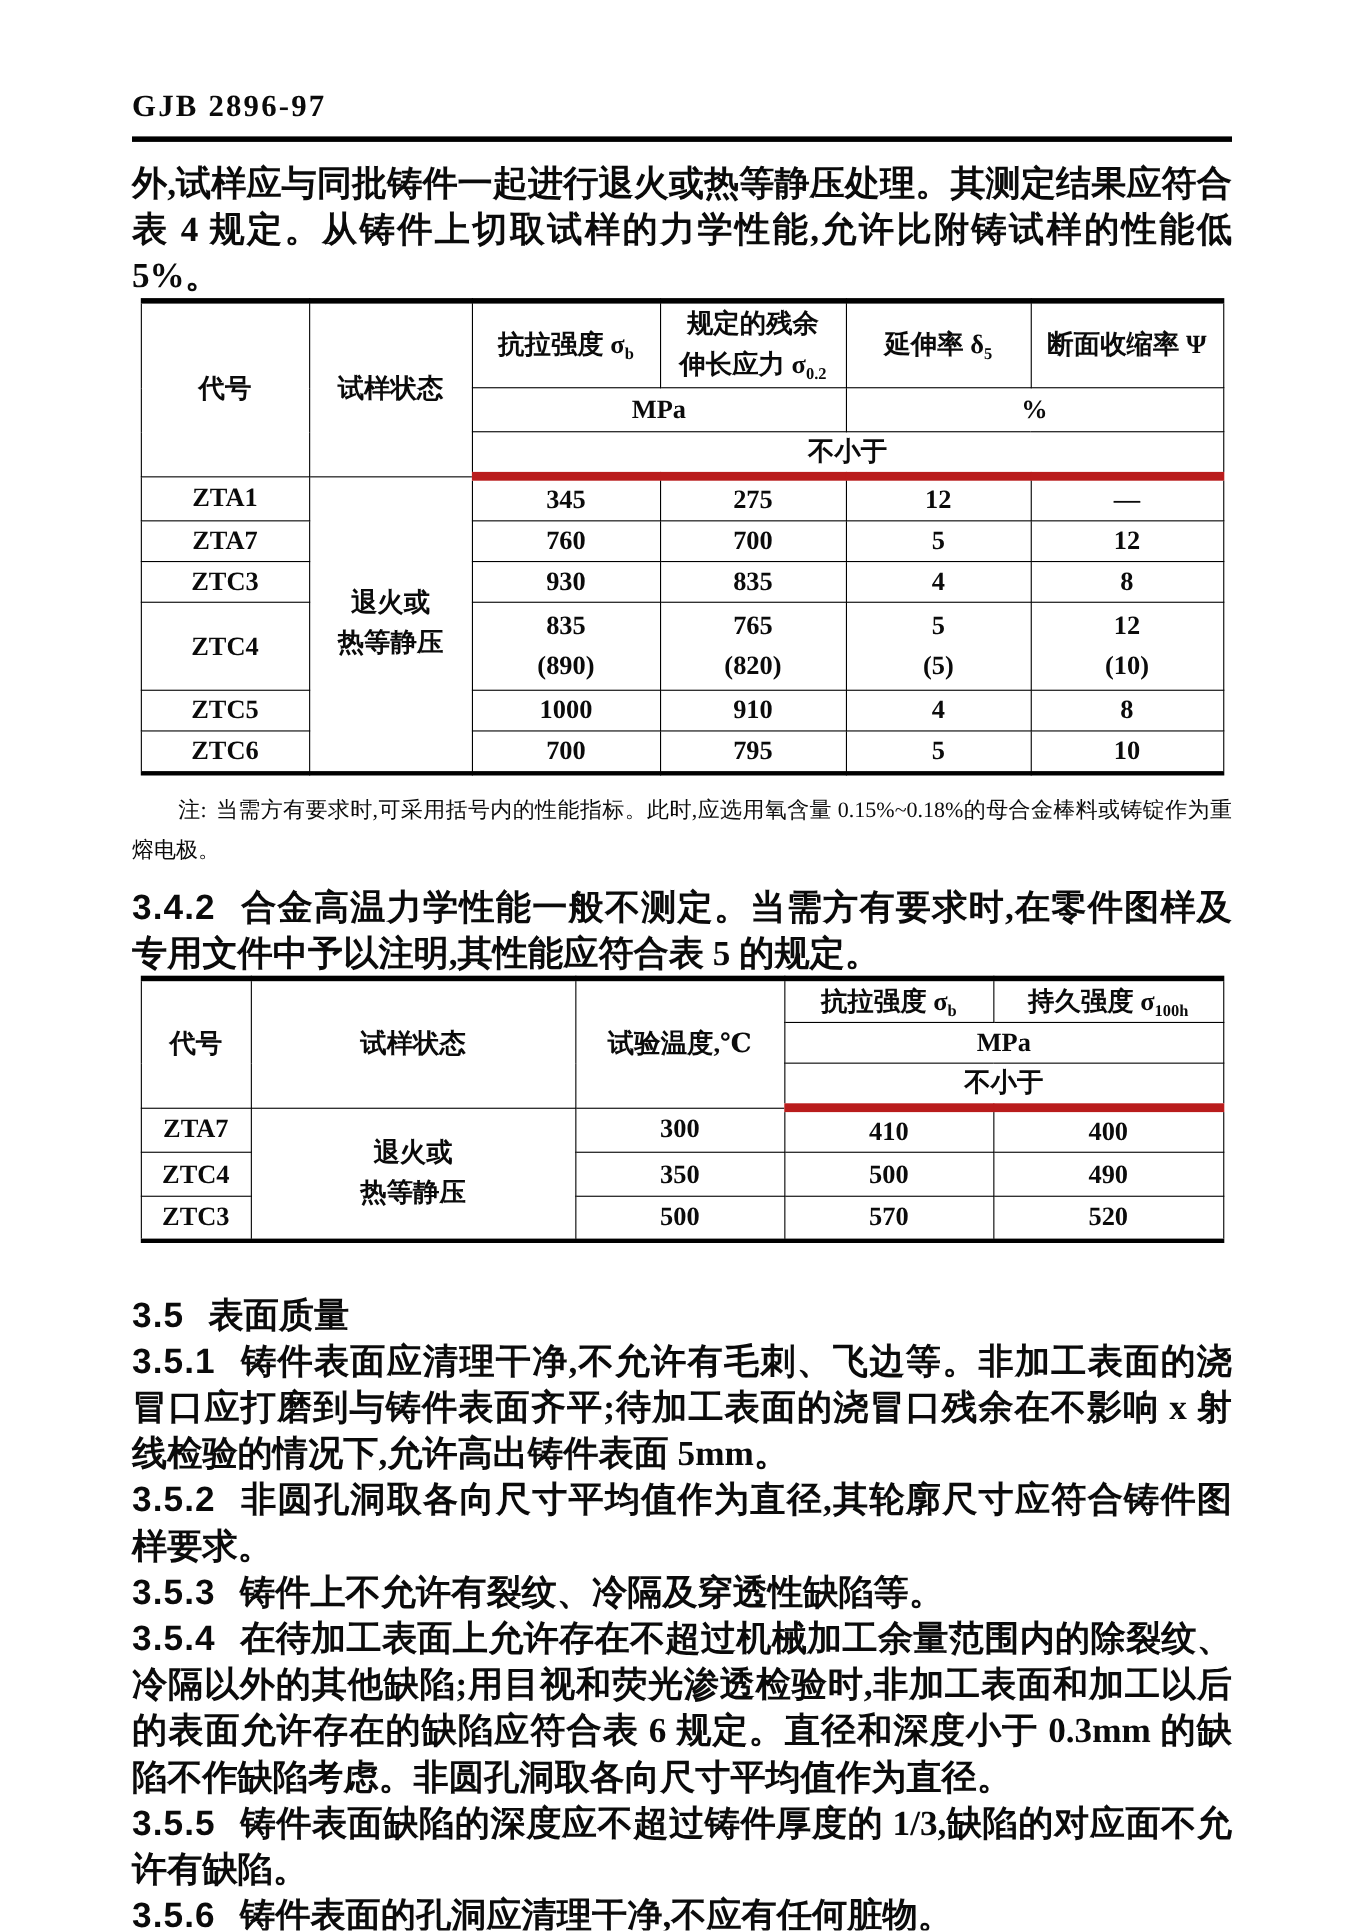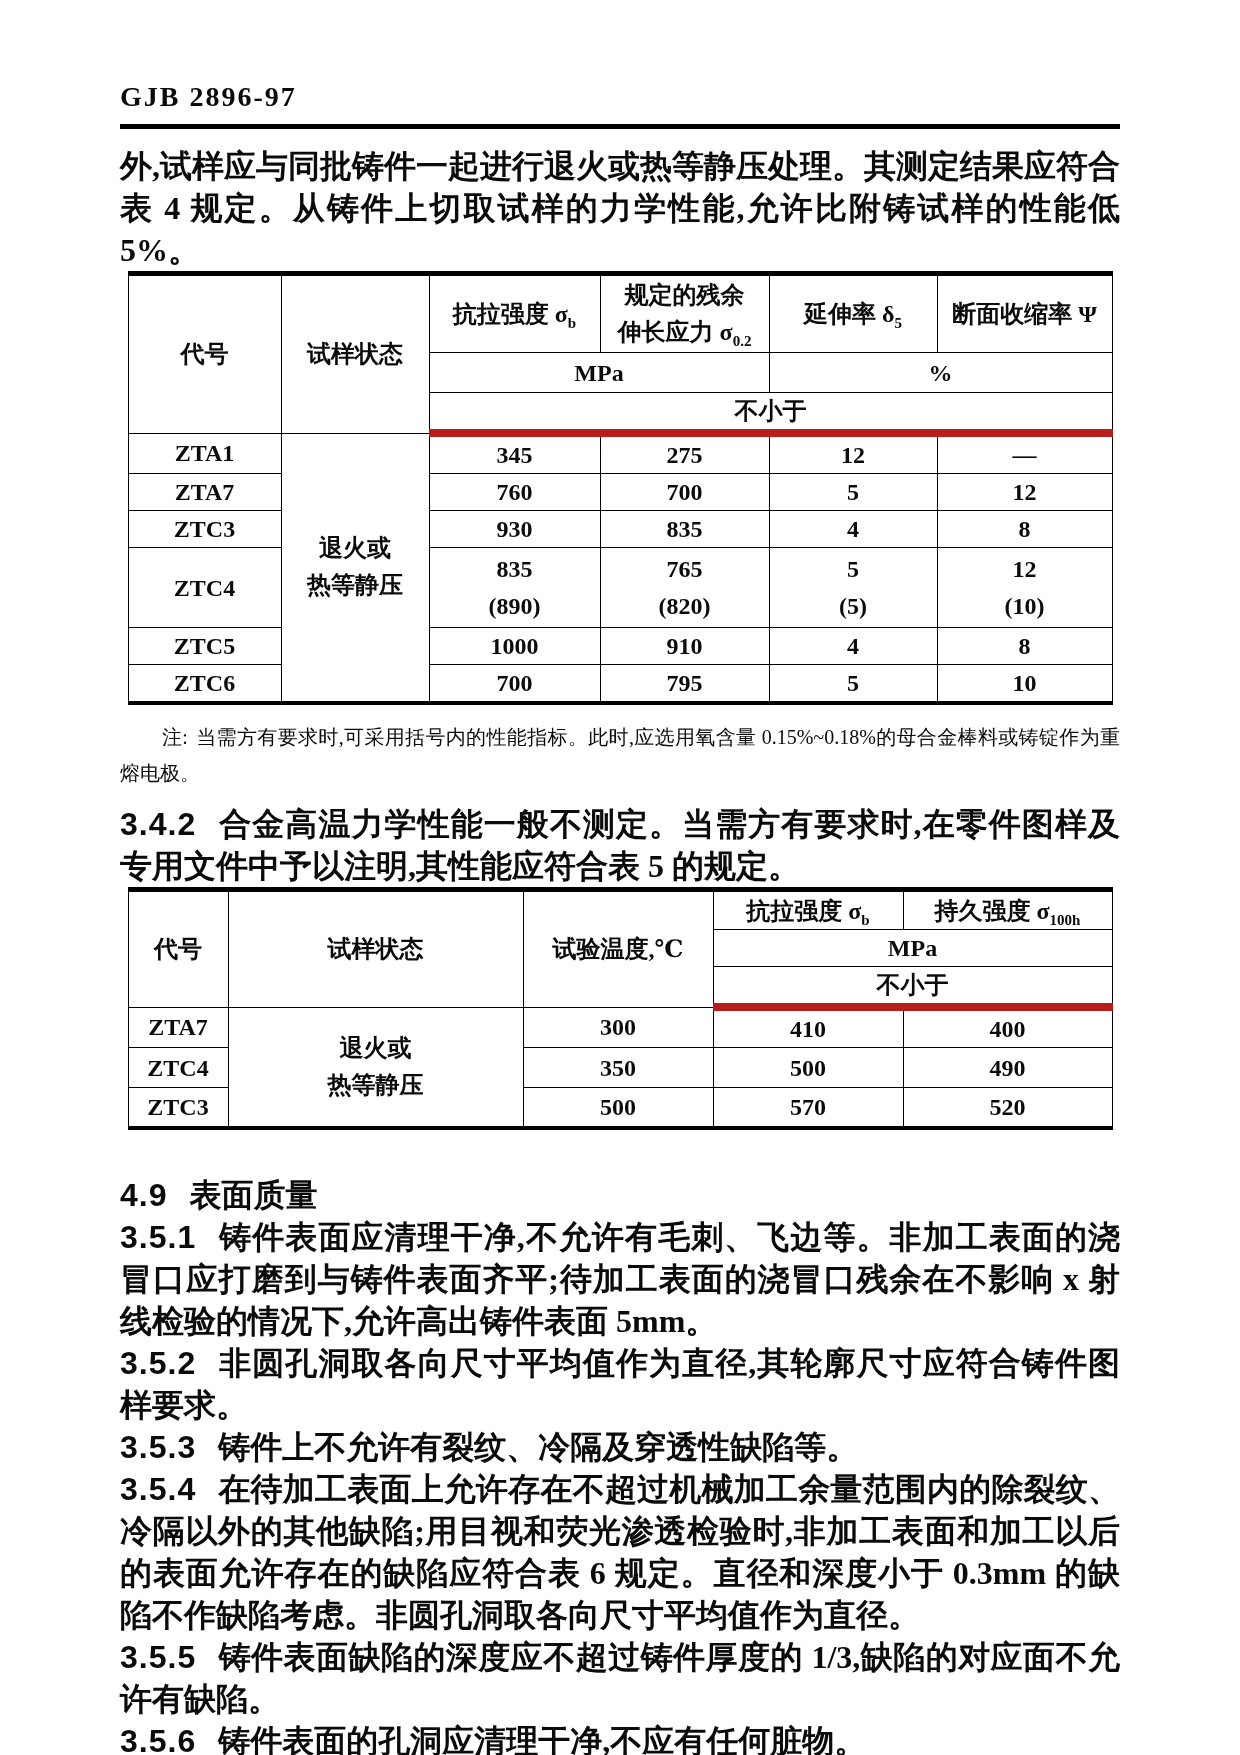--- a/index.html
+++ b/index.html
@@ -215,21 +215,21 @@
     <tr style="height:40px">
       <td>ZTC3</td>
       <td>500</td>
       <td>570</td>
       <td>520</td>
     </tr>
     </tbody>
   </table>
 
   <p class="para mt44">
-    <span class="snum">4.9</span><span style="font-weight:bold">表面质量</span>
+    <span class="snum">3.5</span><span style="font-weight:bold">表面质量</span>
   </p>
 
   <p class="para">
     <span class="snum">3.5.1</span><span>铸件表面应清理干净,不允许有毛刺、飞边等。非加工表面的浇冒口应打磨到与铸件表面齐平;待加工表面的浇冒口残余在不影响 x 射线检验的情况下,允许高出铸件表面 5mm。</span>
   </p>
 
   <p class="para">
     <span class="snum">3.5.2</span><span>非圆孔洞取各向尺寸平均值作为直径,其轮廓尺寸应符合铸件图样要求。</span>
   </p>
 

